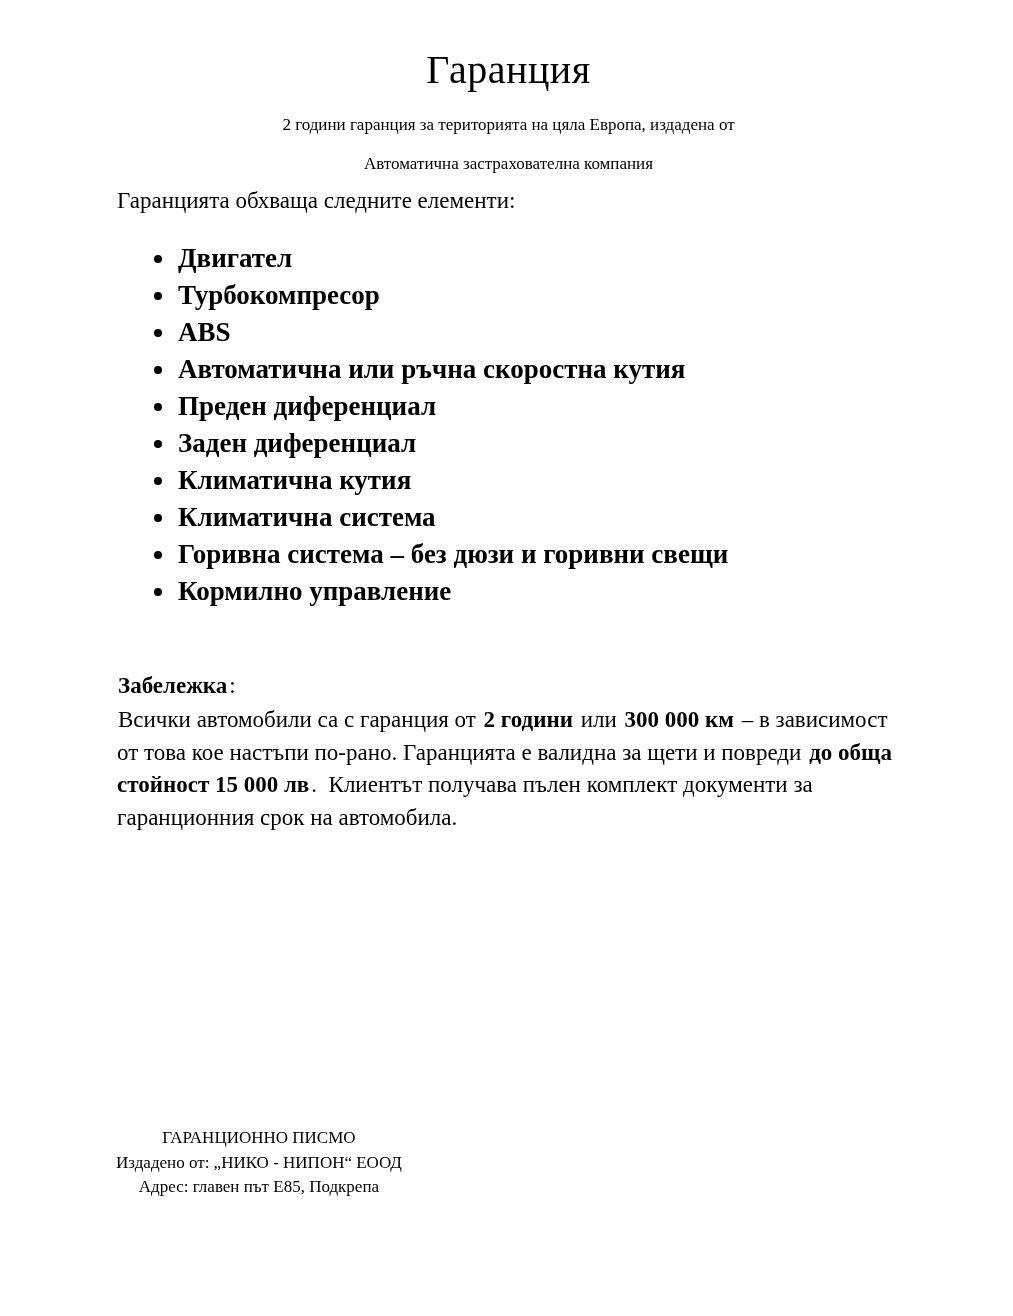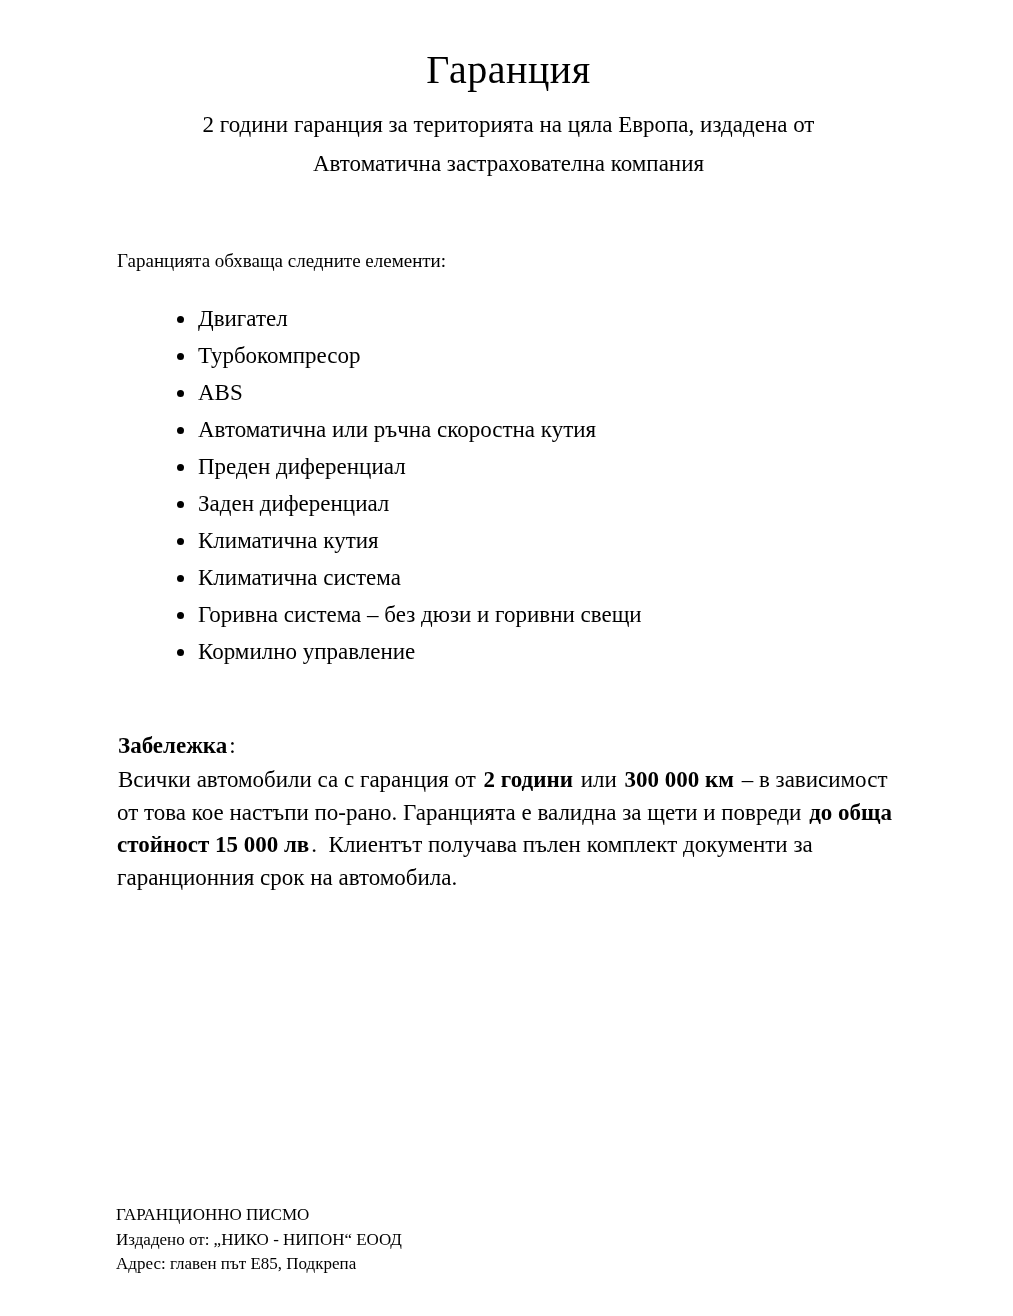--- a/index.html
+++ b/index.html
@@ -18,61 +18,60 @@
     padding-top: 44px;
     text-align: center;
     font-size: 40px;
     line-height: 46px;
     font-weight: 400;
     letter-spacing: 0.5px;
   }
   .subtitle {
     margin-top: 10px;
     text-align: center;
-    font-size: 23px;
+    font-size: 17px;
     line-height: 37px;
     font-weight: 400;
   }
   .content { margin: 0 112px; }
   .intro {
-    margin-top: 60px;
-    font-size: 19px;
+    font-size: 23px;
     line-height: 30px;
   }
   ul.coverage-list {
     margin-top: 22px;
     padding-left: 61px;
     list-style-type: disc;
   }
   ul.coverage-list li {
-    font-size: 23px;
+    font-size: 27px;
     line-height: 35px;
-    font-weight: 400;
-    margin-left: 20px;
+    font-weight: 700;
   }
   .note-heading {
     margin-top: 58px;
     font-size: 23px;
     line-height: 32px;
     font-weight: 400;
   }
   .note-heading .bold-part { font-weight: 700; }
   .note-para {
     font-size: 23px;
     line-height: 32.5px;
     max-width: 789px;
   }
   .b { font-weight: 700; }
   .footer {
     position: absolute;
     left: 112px;
-    top: 1200px;
+    top: 1123px;
     font-size: 17px;
     line-height: 22.5px;
     font-weight: 400;
+    text-align: center;
   }
 </style>
 </head>
 <body>
 
 <div class="doc">
 
   <h1 class="title">Гаранция</h1>
 
   <div class="subtitle">

